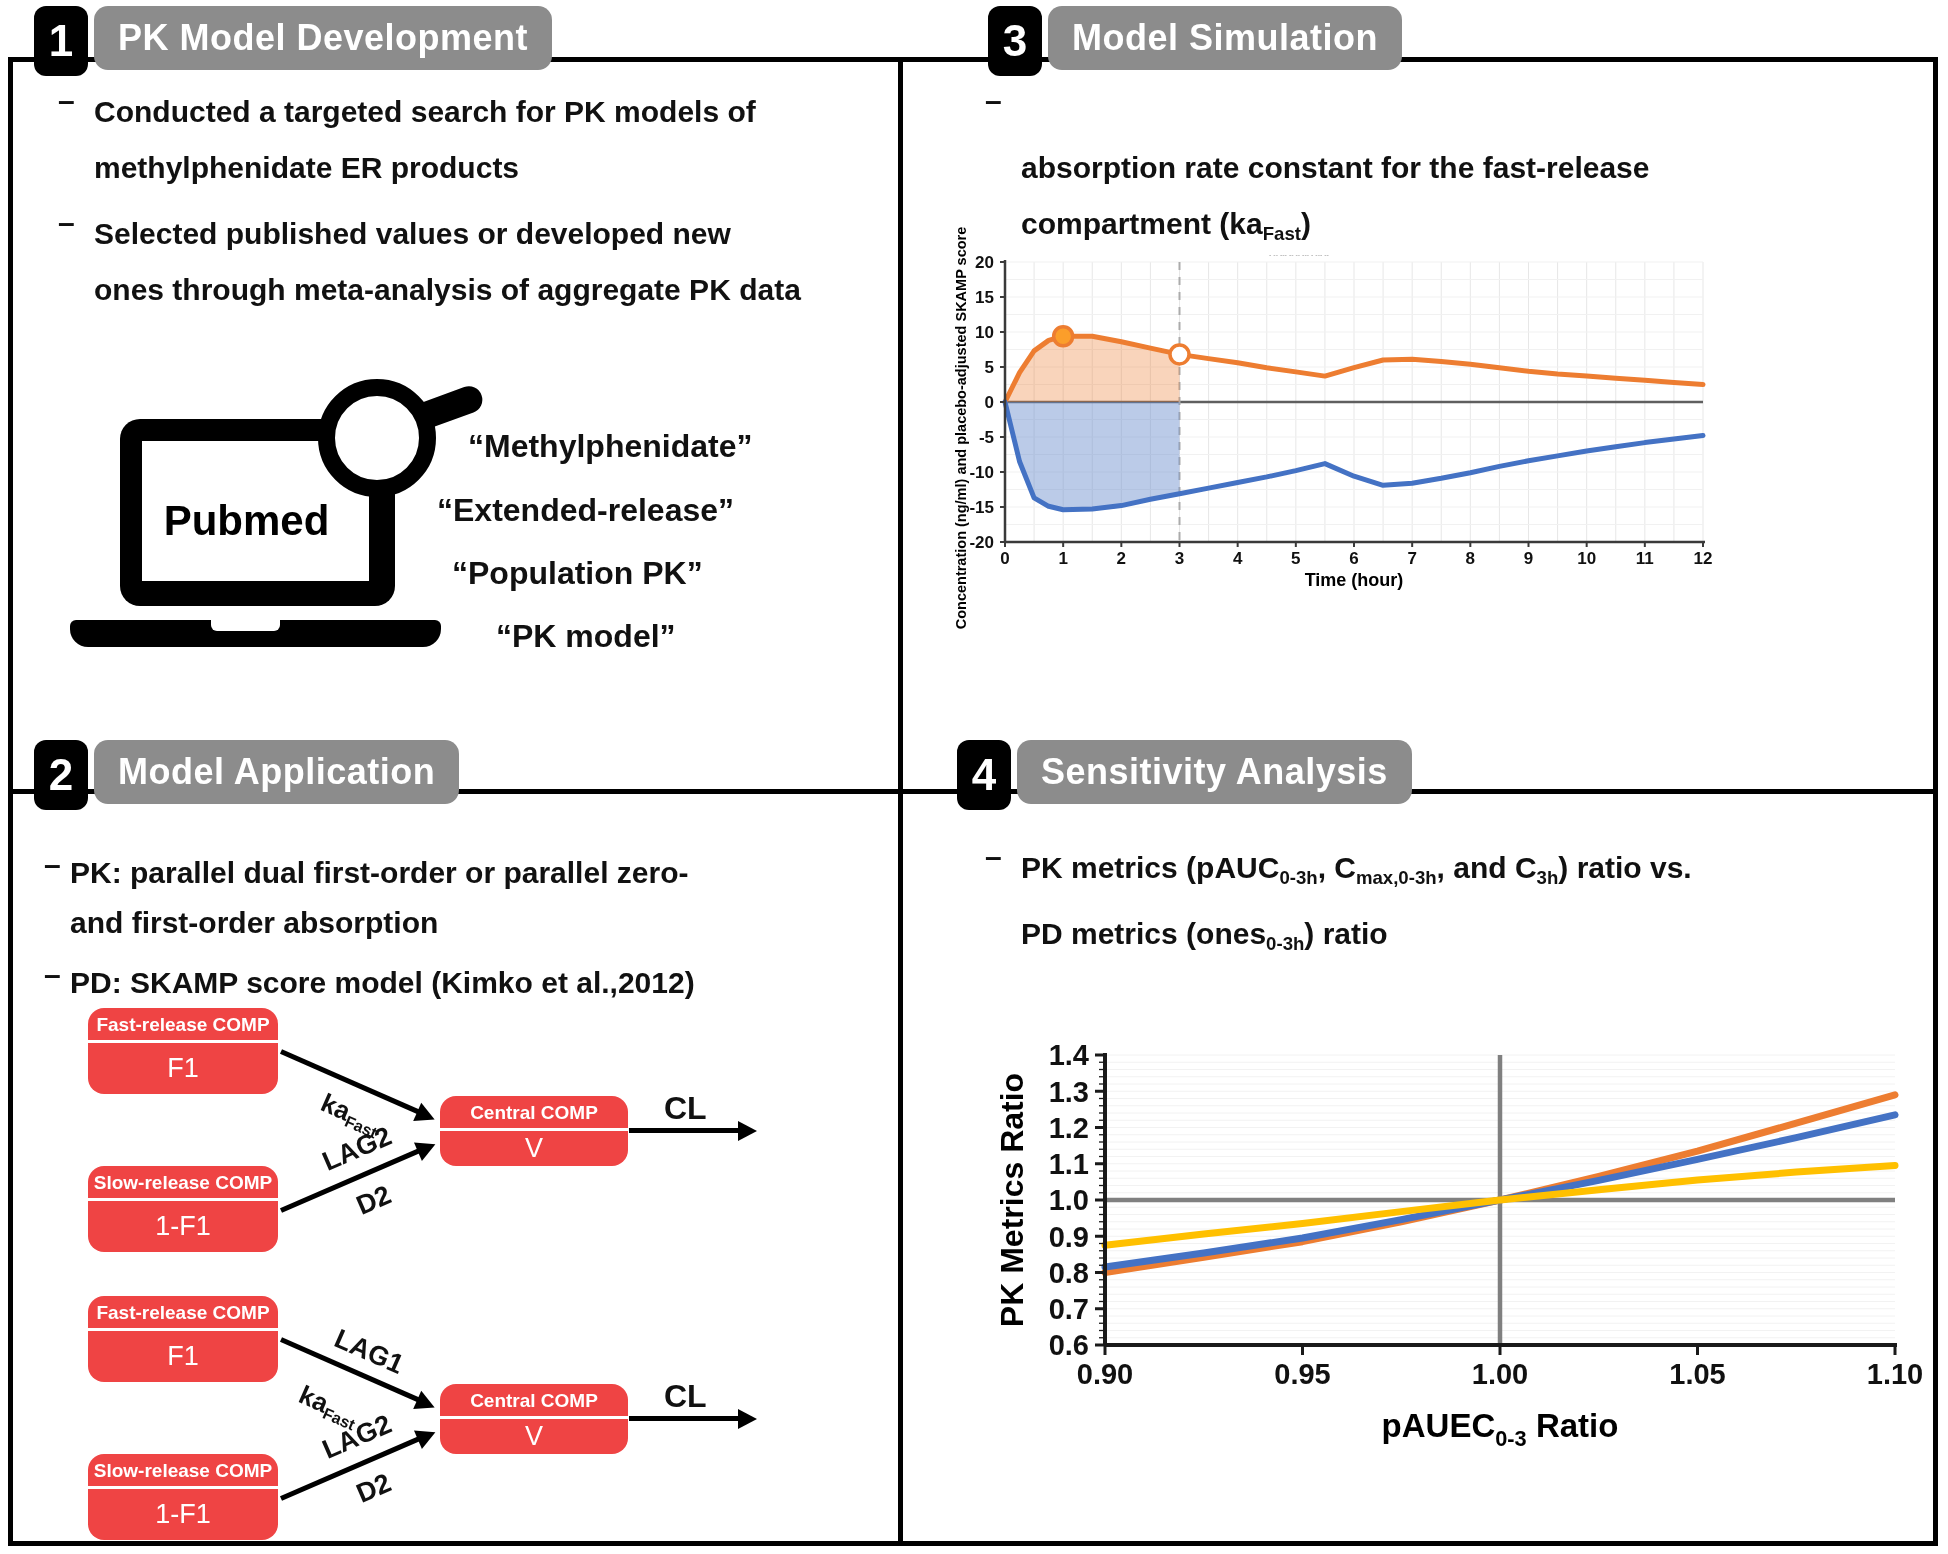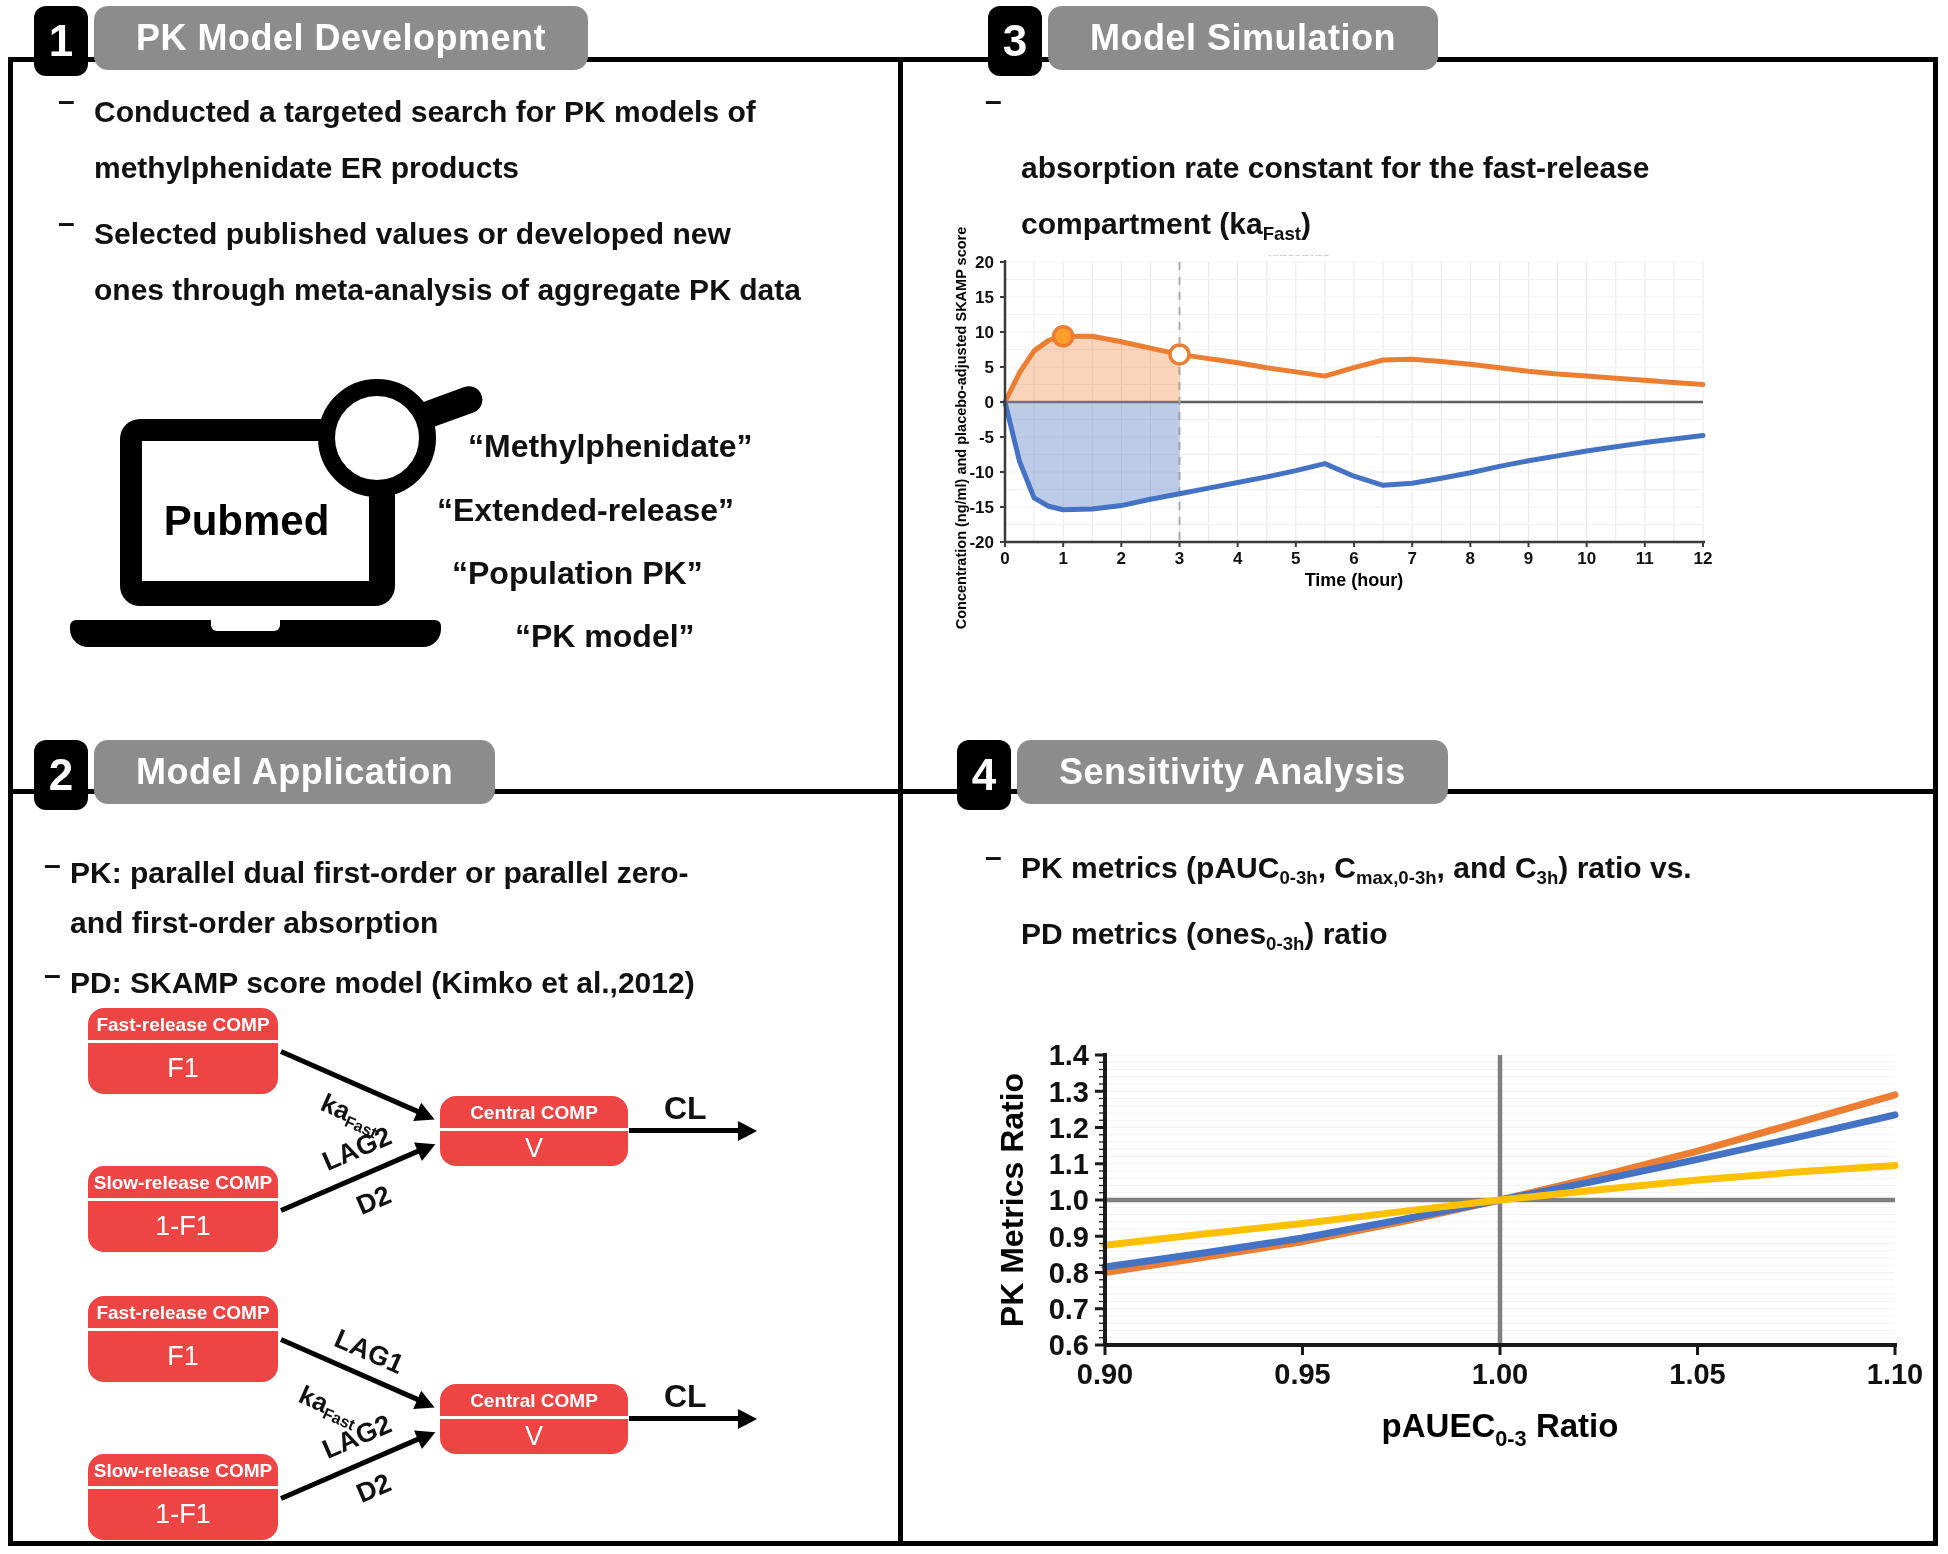--- a/index.html
+++ b/index.html
@@ -5,21 +5,21 @@
   html,body{margin:0;padding:0;background:#fff;}
   .canvas{position:relative;width:1948px;height:1554px;background:#fff;overflow:hidden;
           font-family:"Liberation Sans",sans-serif;color:#111;}
   .frame{position:absolute;left:8px;top:57px;width:1930px;height:1489px;border:5px solid #000;box-sizing:border-box;}
   .div-v{position:absolute;left:898px;top:57px;width:5px;height:1489px;background:#000;}
   .div-h{position:absolute;left:8px;top:789px;width:1930px;height:5px;background:#000;}
   .hdr{position:absolute;display:flex;align-items:flex-start;z-index:6;}
   .num{width:54px;height:70px;background:#000;border-radius:12px;color:#fff;font-weight:bold;font-size:44px;
        display:flex;align-items:center;justify-content:center;flex:none;}
   .pill{height:64px;margin-left:6px;background:#8c8c8c;border-radius:14px;color:#fff;font-weight:bold;
-        font-size:36px;display:flex;align-items:center;padding:0 42px;white-space:nowrap;letter-spacing:.5px;}
+        font-size:36px;display:flex;align-items:center;padding:0 24px;white-space:nowrap;letter-spacing:.5px;}
   .bullets{position:absolute;font-weight:bold;font-size:30px;}
   .bullet{display:flex;margin-bottom:10px;}
   .dash{width:36px;flex:none;}
   .tight .dash{width:26px;}
   .btext{line-height:56px;}
   .tight .btext{line-height:50px;}
   .sb{font-size:0.62em;vertical-align:-0.30em;font-weight:inherit;}
   .term{position:absolute;font-weight:bold;font-size:32px;white-space:nowrap;}
   
   .laptop{position:absolute;left:70px;top:385px;width:480px;height:300px;}
@@ -87,21 +87,21 @@
     <div class="lt-brand">Pubmed</div>
     <div class="lt-base"></div>
     <div class="lt-notch"></div>
     <div class="lt-handle"></div>
     <div class="lt-lens"></div>
   </div>
 
   <div class="term" style="left:468px;top:428px;">“Methylphenidate”</div>
   <div class="term" style="left:437px;top:492px;">“Extended-release”</div>
   <div class="term" style="left:452px;top:555px;">“Population PK”</div>
-  <div class="term" style="left:515px;top:618px;">“PK model”</div>
+  <div class="term" style="left:496px;top:618px;">“PK model”</div>
 
   <div class="bullets" style="left:985px;top:84px;width:920px;">
     <div class="bullet">
       <span class="dash">–</span>
       <span class="btext"><br><span>absorption rate constant for the fast-release</span><br><span>compartment (ka</span><span class="sb">Fast</span><span>)</span></span>
     </div>
   </div>
 
   <svg id="chart3" style="left:950px;top:248px;" width="805" height="355">
       <line x1="55" y1="14" x2="55" y2="294" stroke="#e7e7e7" stroke-width="1"></line>

